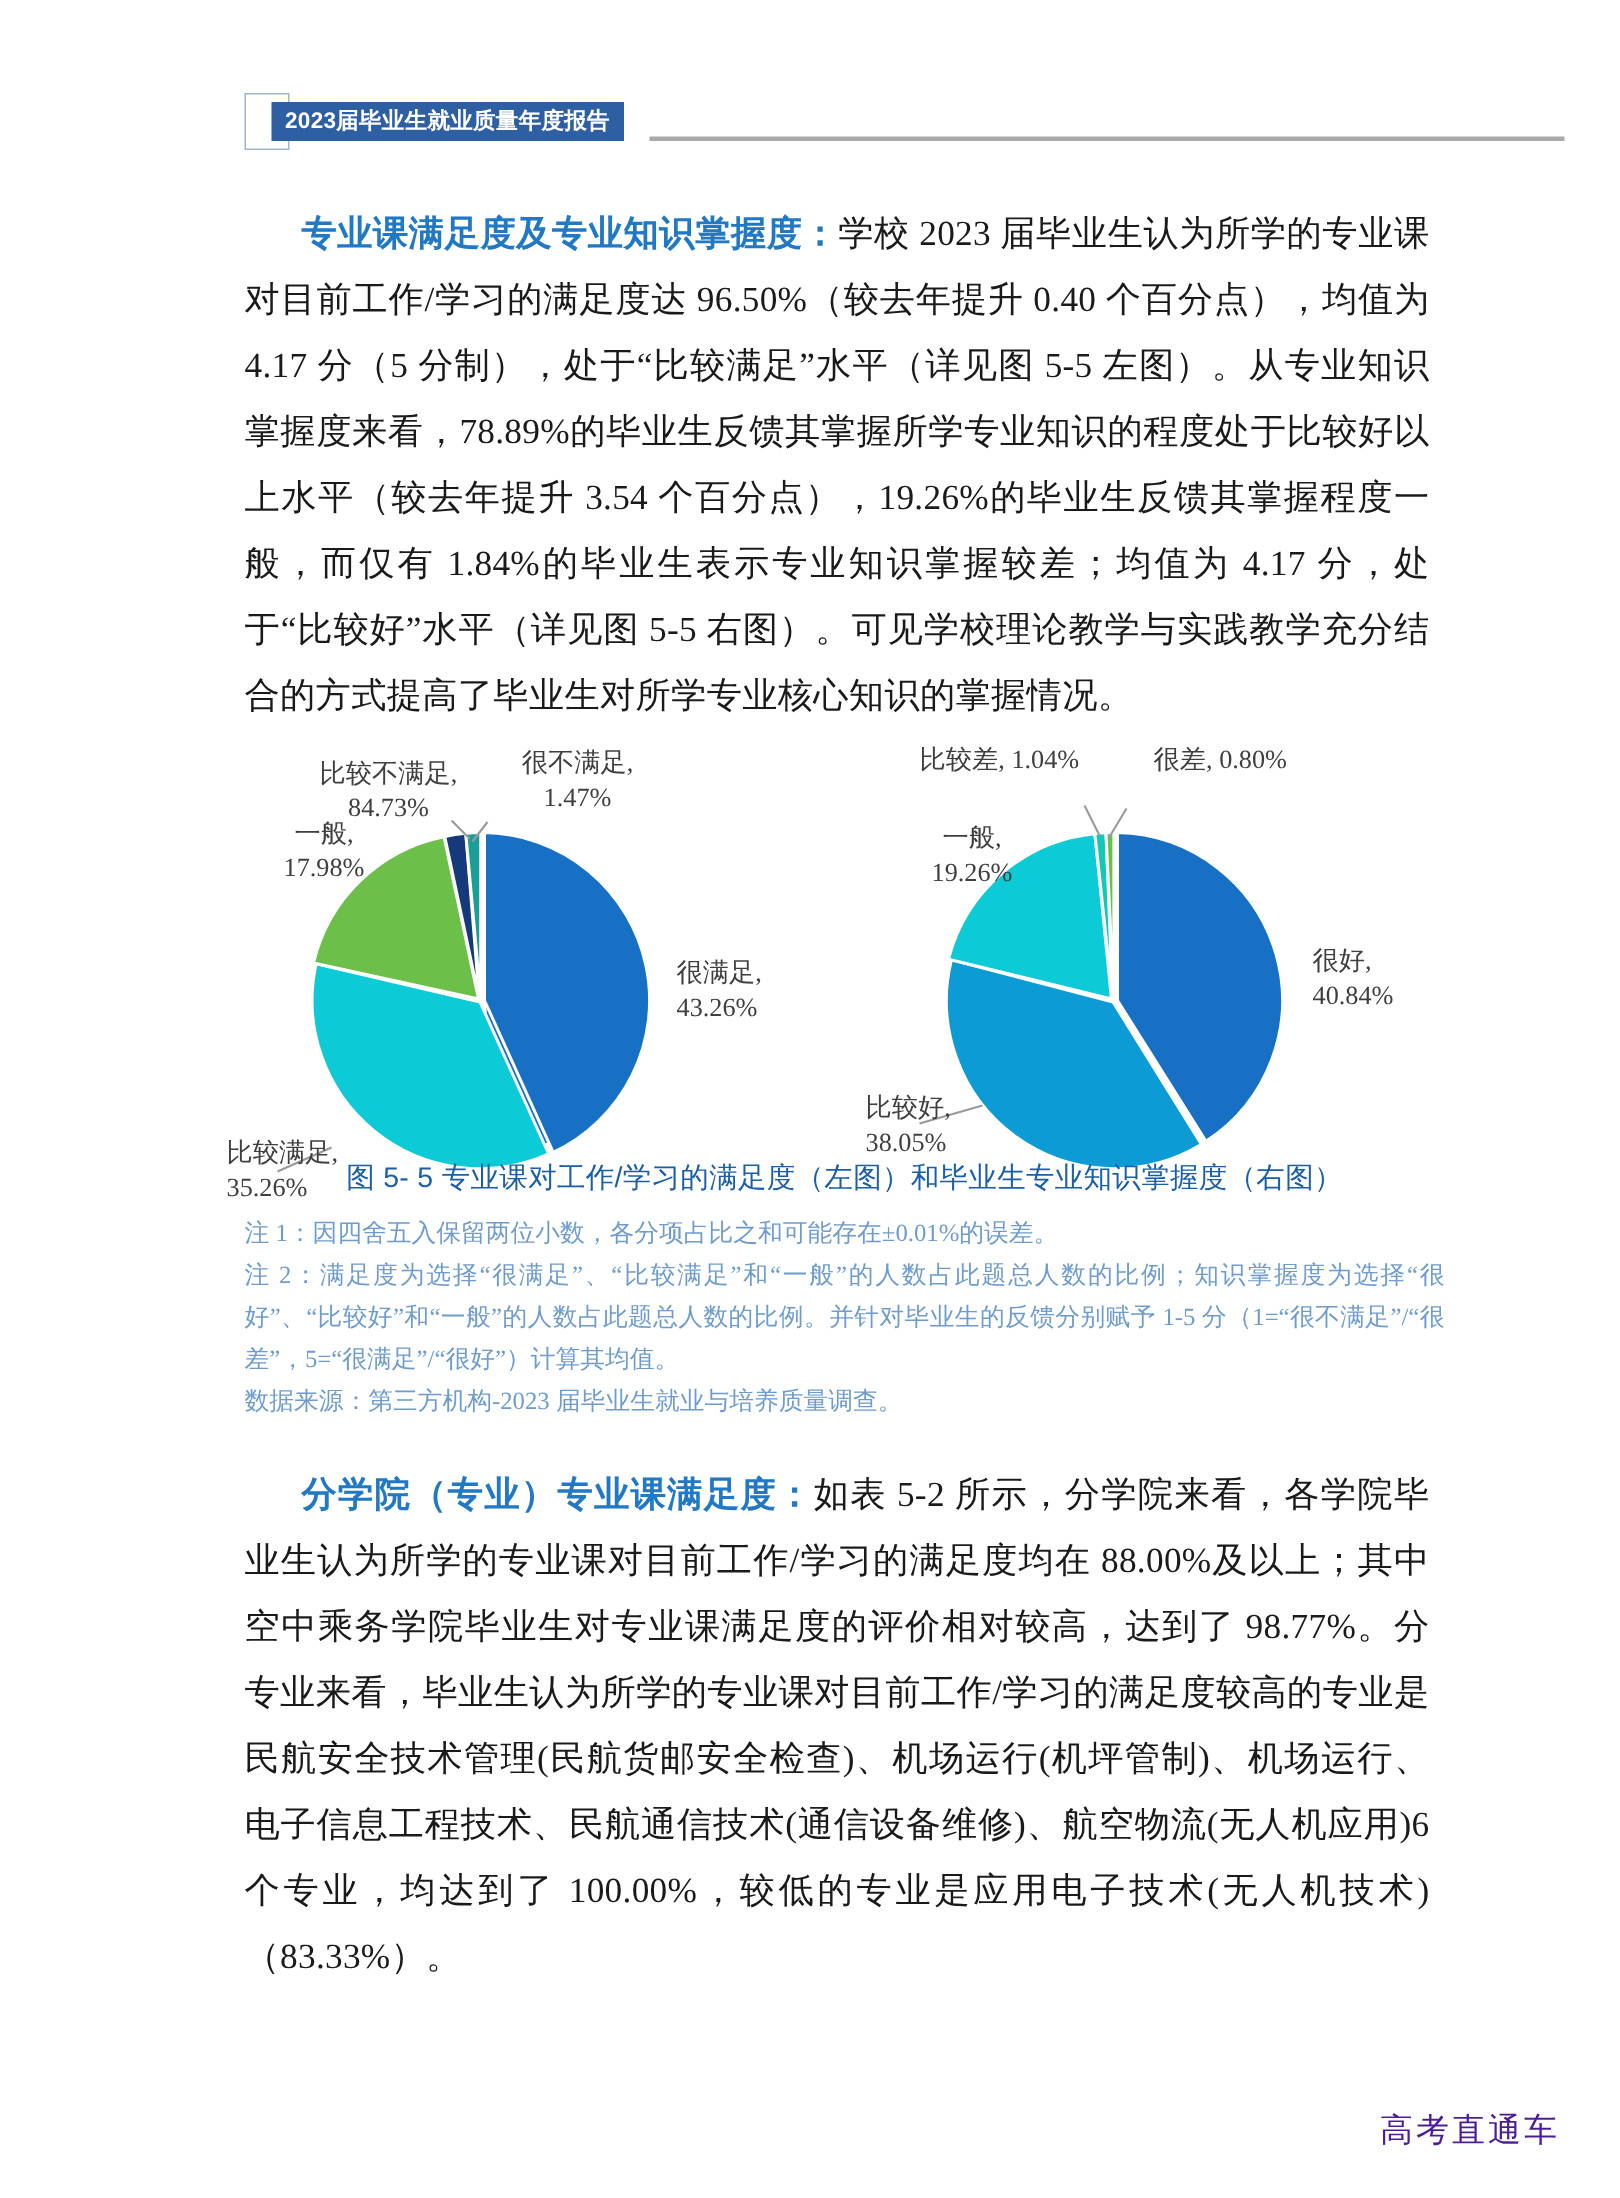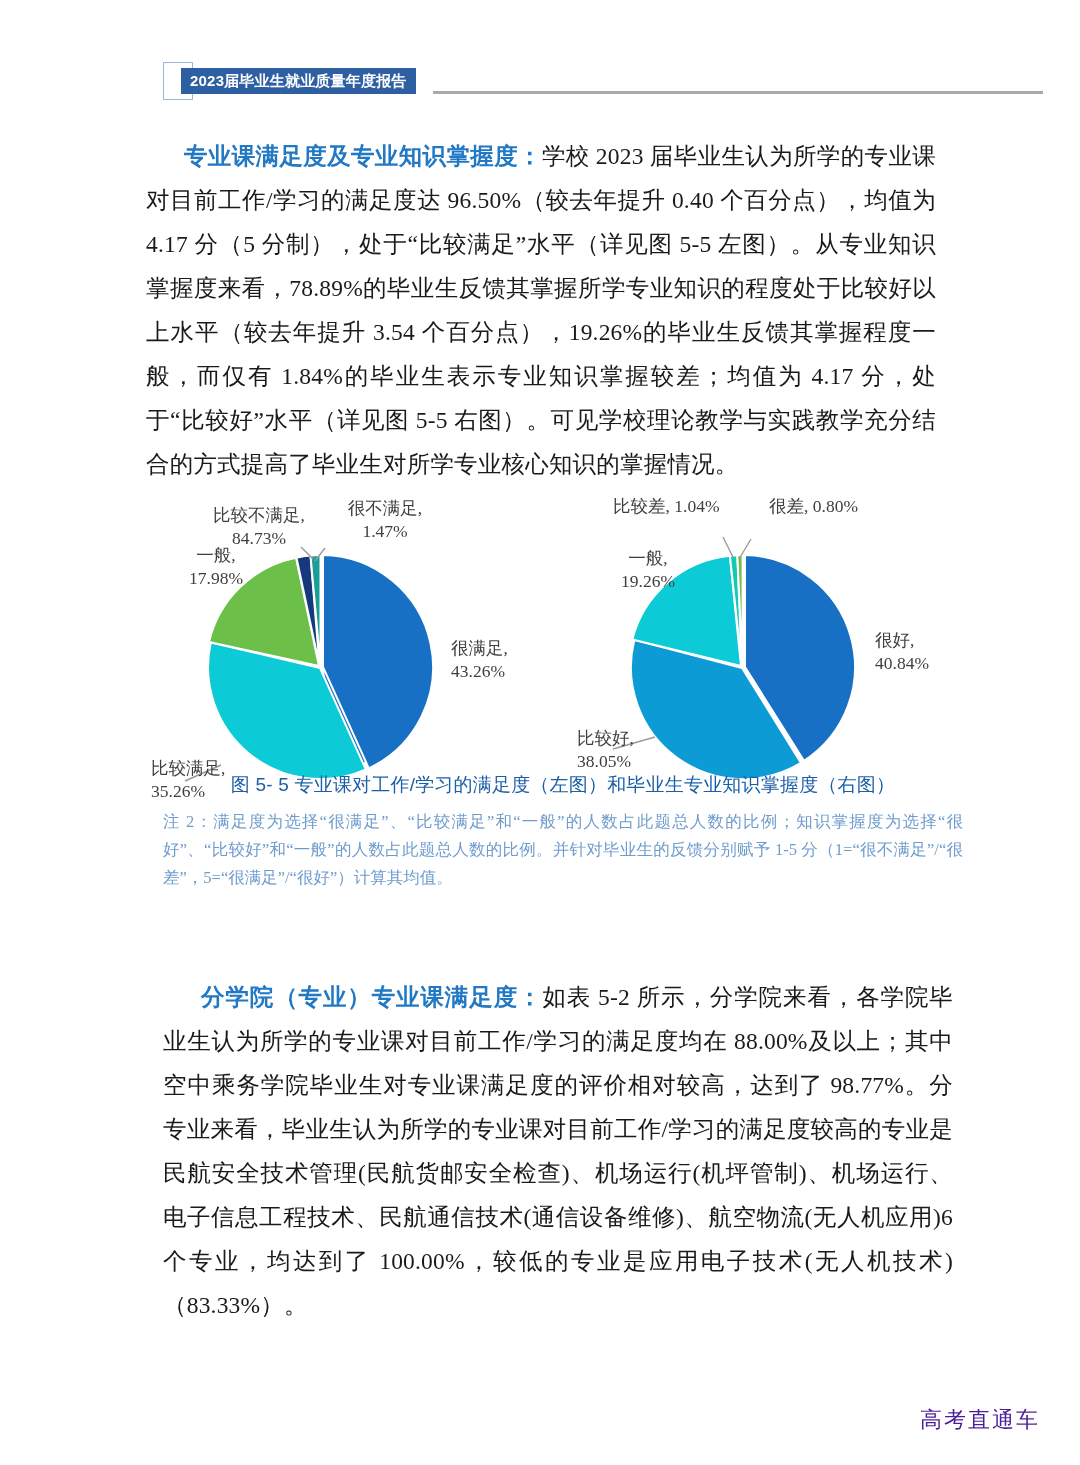--- a/index.html
+++ b/index.html
@@ -74,21 +74,21 @@
     text-align: justify;
     text-justify: inter-ideograph;
     letter-spacing: 0.2px;
   }
   .para .lead {
     color: #2178c4;
     font-weight: bold;
   }
 
   #para-1 {
-    left: 146px;
+    left: 163px;
     top: 134px;
     width: 790px;
     text-indent: 38px;
   }
   #para-2 {
     left: 163px;
     top: 975px;
     width: 790px;
     text-indent: 38px;
     font-family: Liberation Serif, serif;
@@ -294,21 +294,23 @@
       <div class="pie-label l" style="left:-6px; top:228px; width:130px;">
         <div>比较好,</div>
         <div>38.05%</div>
       </div>
     </div>
   </div>
 
   <div class="fig-caption">图 5- 5   专业课对工作/学习的满足度（左图）和毕业生专业知识掌握度（右图）</div>
 
   <div class="notes">
+    <p>注 1：因四舍五入保留两位小数，各分项占比之和可能存在±0.01%的误差。</p>
     <p>注 2：满足度为选择“很满足”、“比较满足”和“一般”的人数占此题总人数的比例；知识掌握度为选择“很好”、“比较好”和“一般”的人数占此题总人数的比例。并针对毕业生的反馈分别赋予 1-5 分（1=“很不满足”/“很差”，5=“很满足”/“很好”）计算其均值。</p>
+    <p>数据来源：第三方机构-2023 届毕业生就业与培养质量调查。</p>
   </div>
 
   <div class="para" id="para-2">
     <span class="lead">分学院（专业）专业课满足度：</span><span>如表 5-2 所示，分学院来看，各学院毕业生认为所学的专业课对目前工作/学习的满足度均在 88.00%及以上；其中空中乘务学院毕业生对专业课满足度的评价相对较高，达到了 98.77%。分专业来看，毕业生认为所学的专业课对目前工作/学习的满足度较高的专业是民航安全技术管理(民航货邮安全检查)、机场运行(机坪管制)、机场运行、电子信息工程技术、民航通信技术(通信设备维修)、航空物流(无人机应用)6 个专业，均达到了 100.00%，较低的专业是应用电子技术(无人机技术)（83.33%）。</span>
   </div>
 
   <div class="watermark">高考直通车</div>
 
 </div>
 

